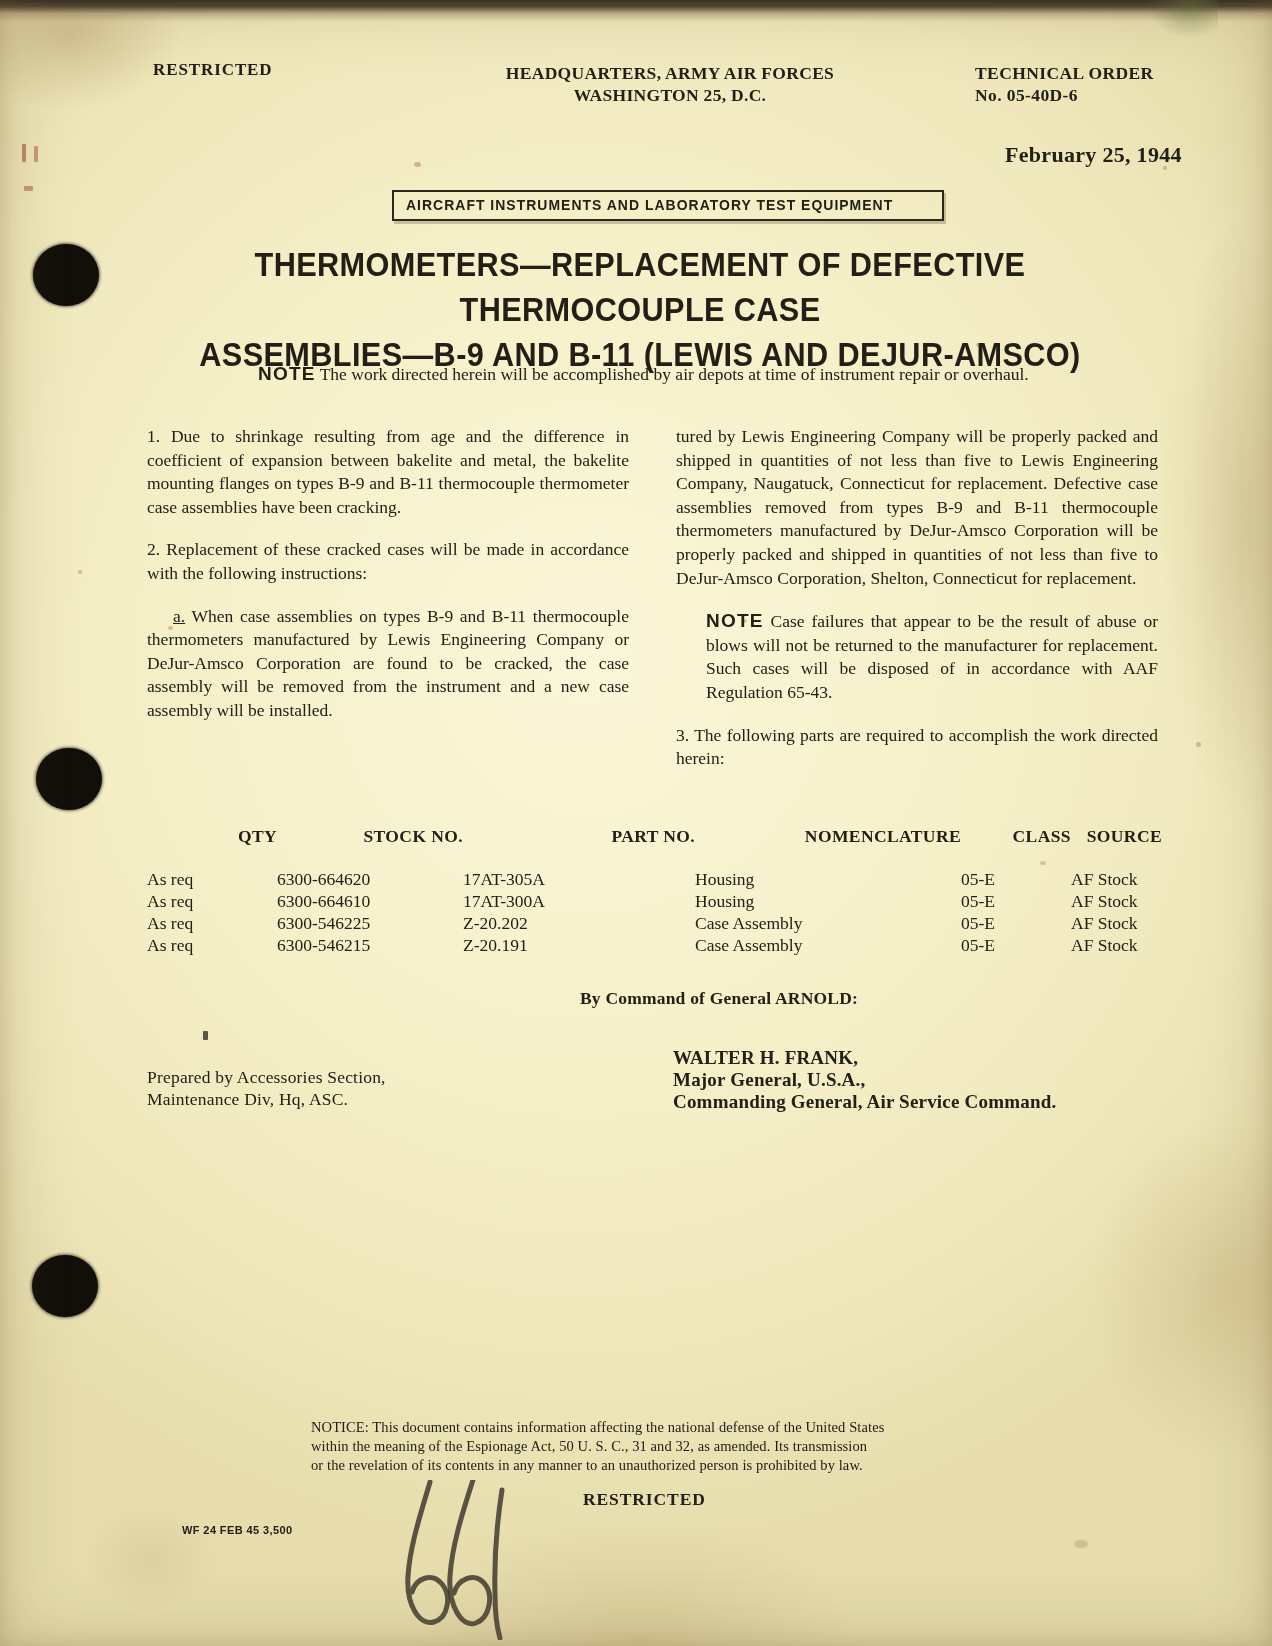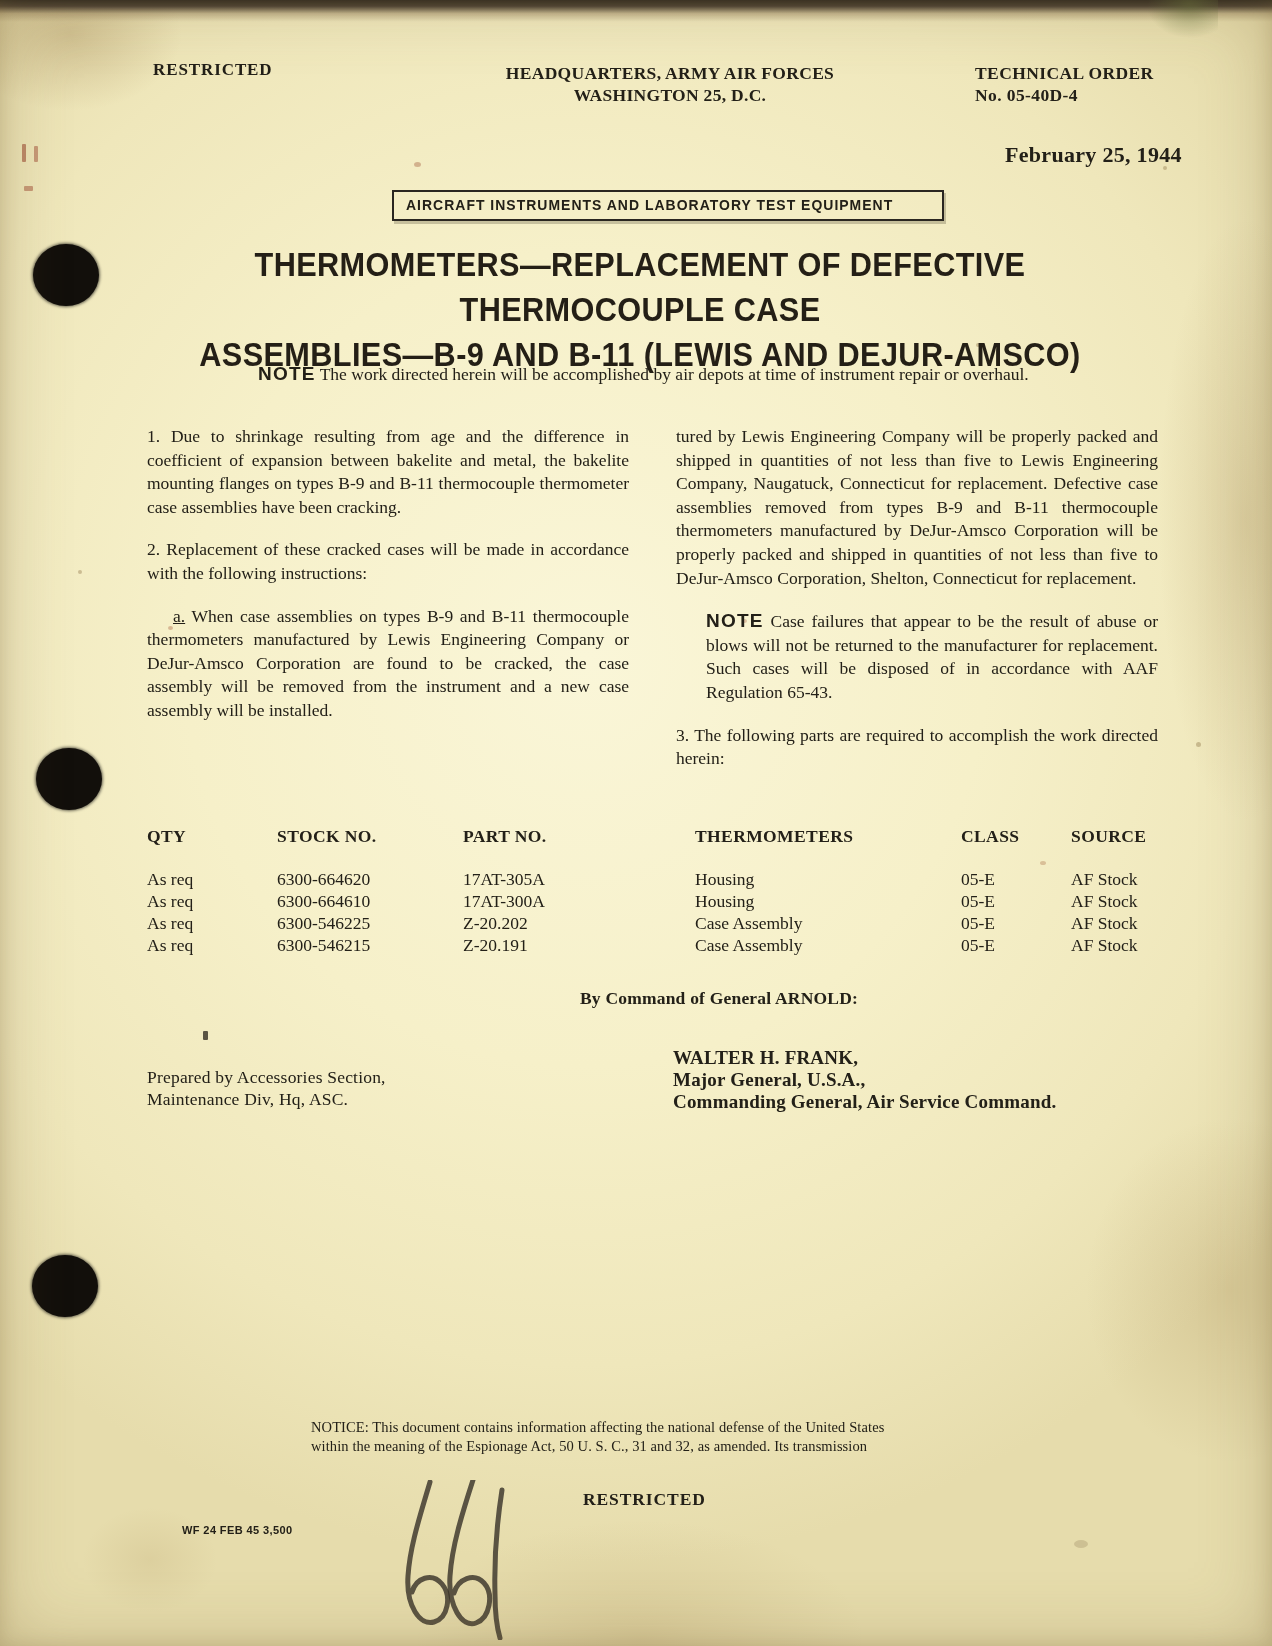--- a/index.html
+++ b/index.html
@@ -152,21 +152,21 @@
     padding-left: 30px;
   }
 
   
   .ptable {
     position: absolute; left: 147px; top: 826px; width: 1015px;
     font-size: 17.5px;
   }
   .ptable table { border-collapse: collapse; width: 100%; }
   .ptable th {
-    text-align: left;
+    text-align: right;
     font-weight: bold;
     font-size: 17.5px;
     letter-spacing: .4px;
     padding: 0 0 22px 0;
     white-space: nowrap;
   }
   .ptable td {
     text-align: left;
     padding: 0 0 1px 0;
     line-height: 21px;
@@ -252,21 +252,21 @@
 
     <div class="hdr-restricted">RESTRICTED</div>
 
     <div class="hdr-center">
       <div>HEADQUARTERS, ARMY AIR FORCES</div>
       <div>WASHINGTON 25, D.C.</div>
     </div>
 
     <div class="hdr-right">
       <div>TECHNICAL ORDER</div>
-      <div>No. 05-40D-4</div>
+      <div>No. 05-40D-6</div>
     </div>
 
     <div class="hdr-date">February 25, 1944</div>
 
     <div class="subject-box">
       <span>AIRCRAFT  INSTRUMENTS  AND  LABORATORY  TEST  EQUIPMENT</span>
     </div>
 
     <div class="title">
       <span class="ln">THERMOMETERS—REPLACEMENT OF DEFECTIVE THERMOCOUPLE CASE</span>
@@ -296,21 +296,21 @@
       <p>3.  The following parts are required to accomplish the work directed herein:</p>
     </div>
 
     <div class="ptable">
       <table>
         <thead>
           <tr>
             <th class="c-qty">QTY</th>
             <th class="c-stock">STOCK NO.</th>
             <th class="c-part">PART NO.</th>
-            <th class="c-nom">THERMOMETERS</th>
+            <th class="c-nom">NOMENCLATURE</th>
             <th class="c-class">CLASS</th>
             <th class="c-src">SOURCE</th>
           </tr>
         </thead>
         <tbody>
           <tr>
             <td>As req</td>
             <td>6300-664620</td>
             <td>17AT-305A</td>
             <td>Housing</td>
@@ -354,20 +354,21 @@
     </div>
 
     <div class="prepared">
       <div>Prepared by Accessories Section,</div>
       <div>Maintenance Div, Hq, ASC.</div>
     </div>
 
     <div class="notice">
       <div>NOTICE: This document contains information affecting the national defense of the United States</div>
       <div>within the meaning of the Espionage Act, 50 U. S. C., 31 and 32, as amended.  Its  transmission</div>
+      <div>or the revelation of its contents in any manner to an unauthorized person is prohibited by law.</div>
     </div>
 
     <div class="wf">WF 24 FEB 45  3,500</div>
     <div class="foot-restricted">RESTRICTED</div>
 
     <div class="handnum" title="661">
       <svg width="150" height="160" viewBox="0 0 150 160" fill="none" xmlns="http://www.w3.org/2000/svg" aria-label="661">
         <g stroke="#3a352b" stroke-opacity="0.82" fill="none" stroke-linecap="round" stroke-linejoin="round">
           <path d="M32 2 C22 36, 12 66, 10 96 C8 126, 22 146, 36 142 C50 138, 54 116, 44 104 C34 92, 18 98, 14 112" stroke-width="5"></path>
           <path d="M75 0 C64 34, 54 66, 52 96 C50 126, 64 148, 78 143 C92 138, 96 114, 86 103 C76 92, 60 99, 56 113" stroke-width="5"></path>

